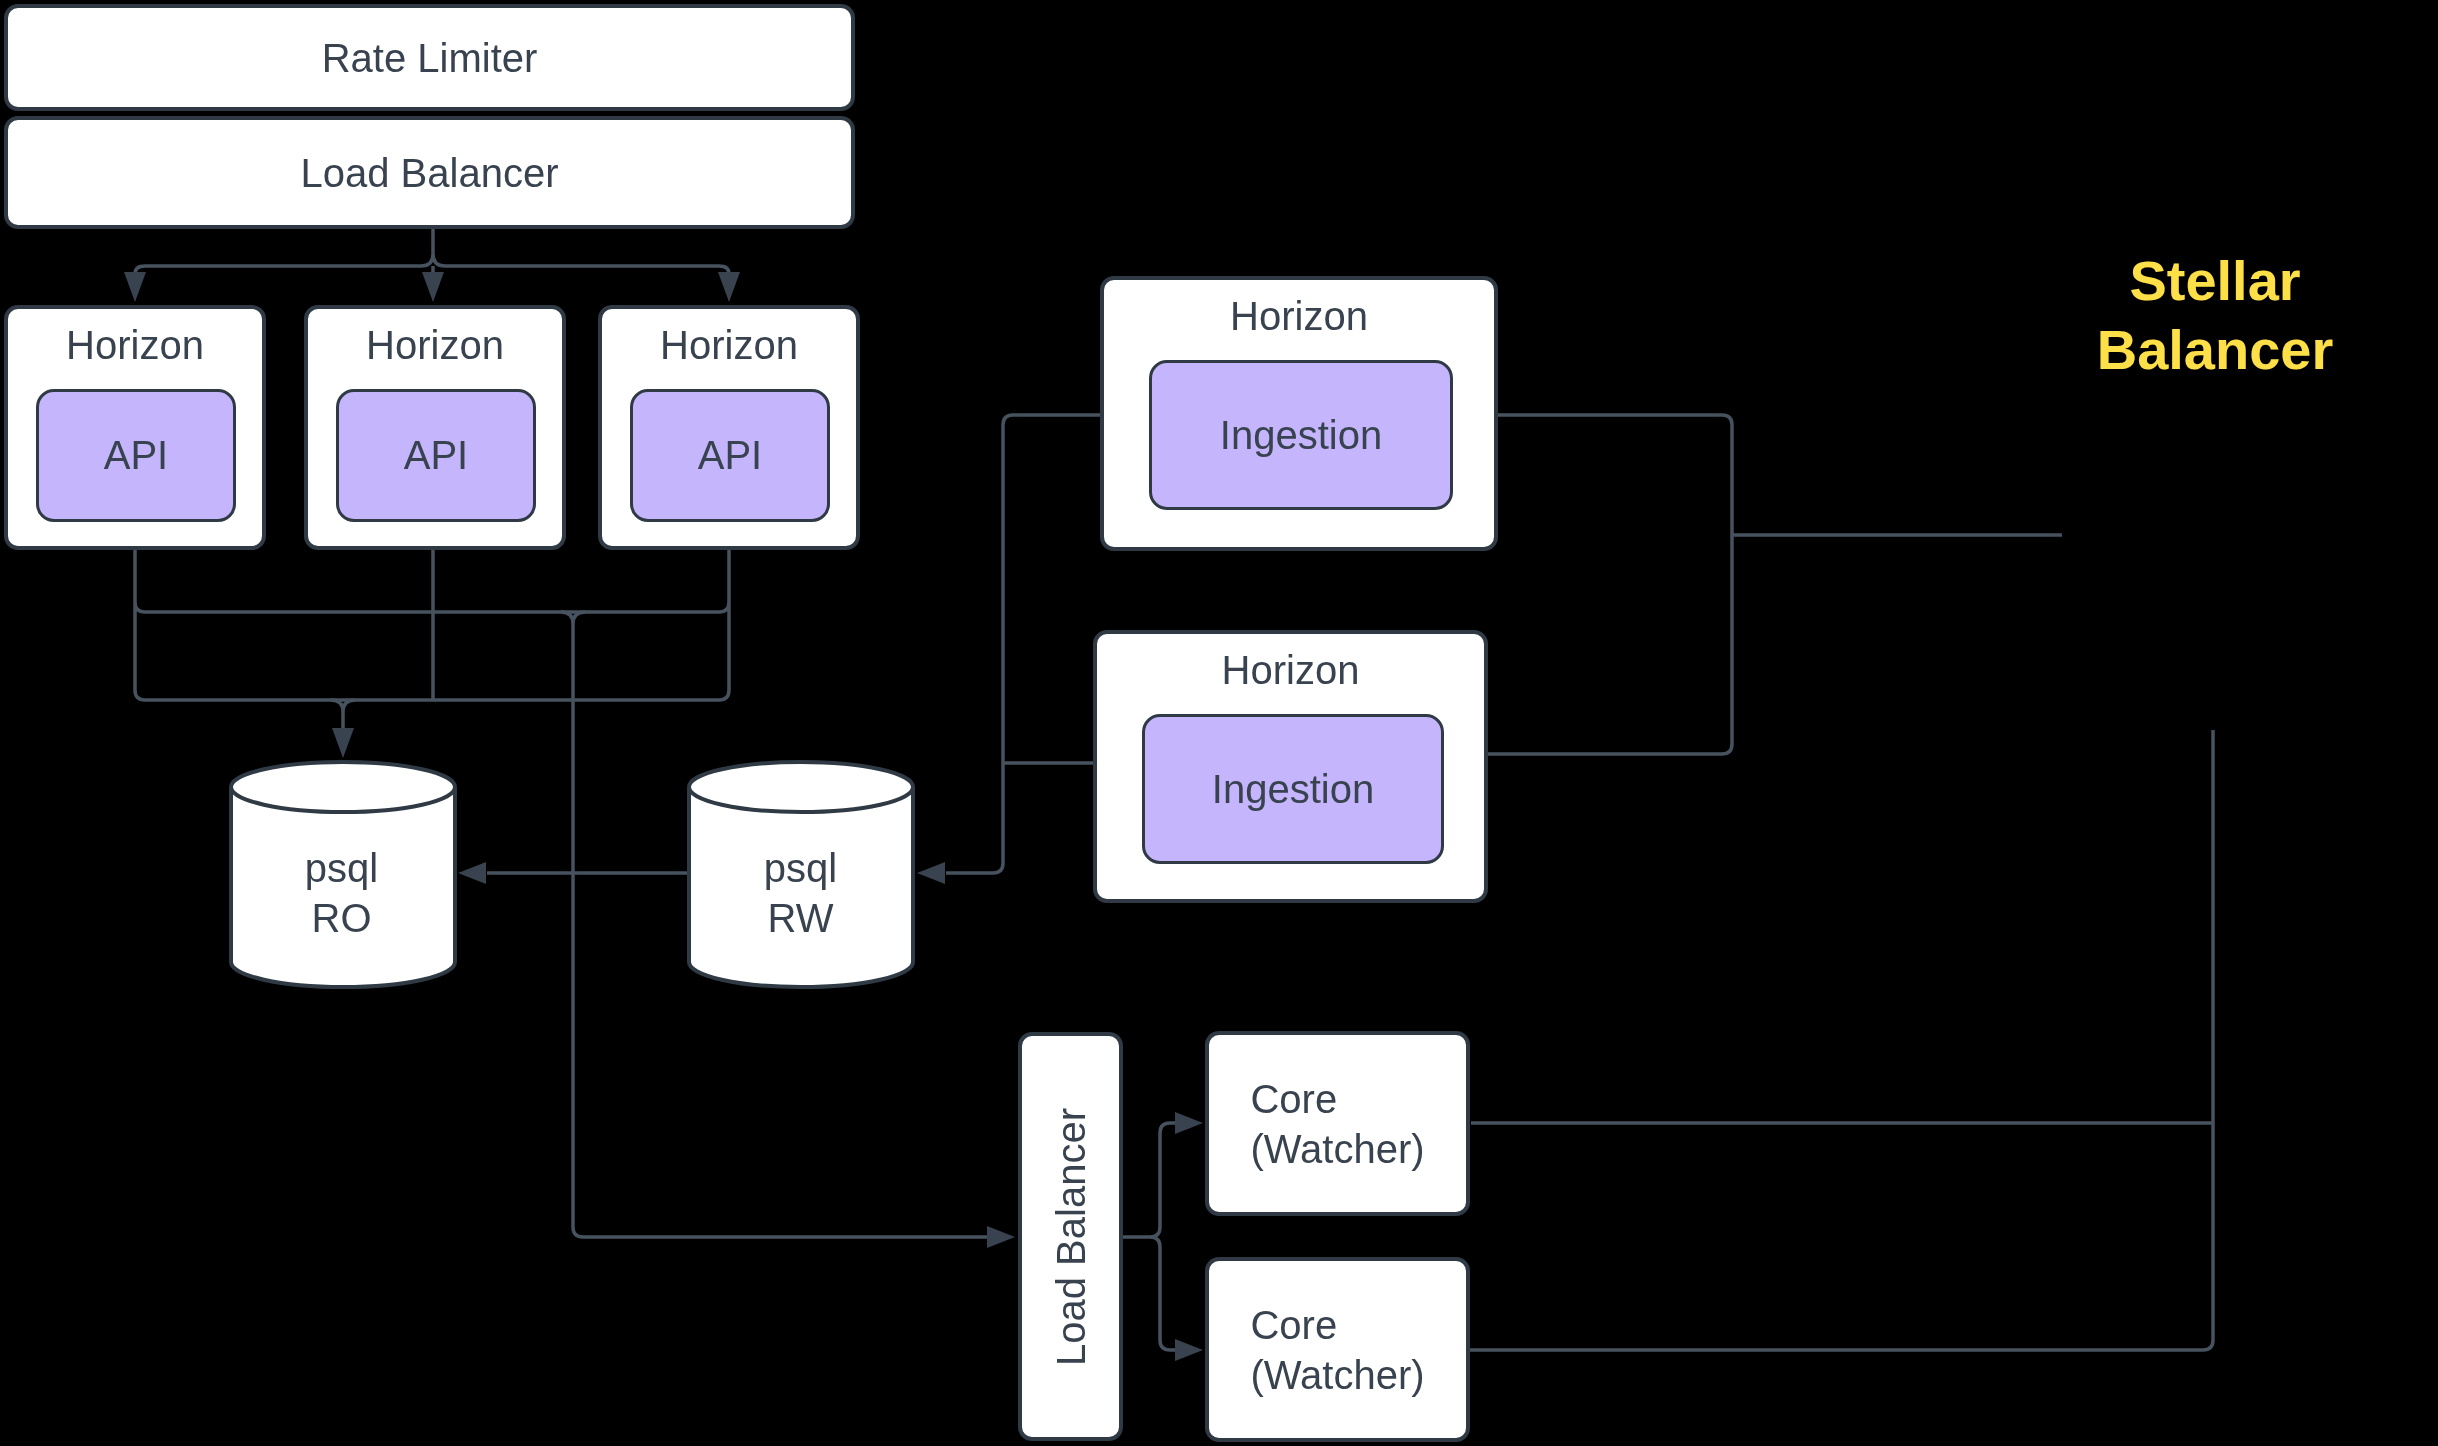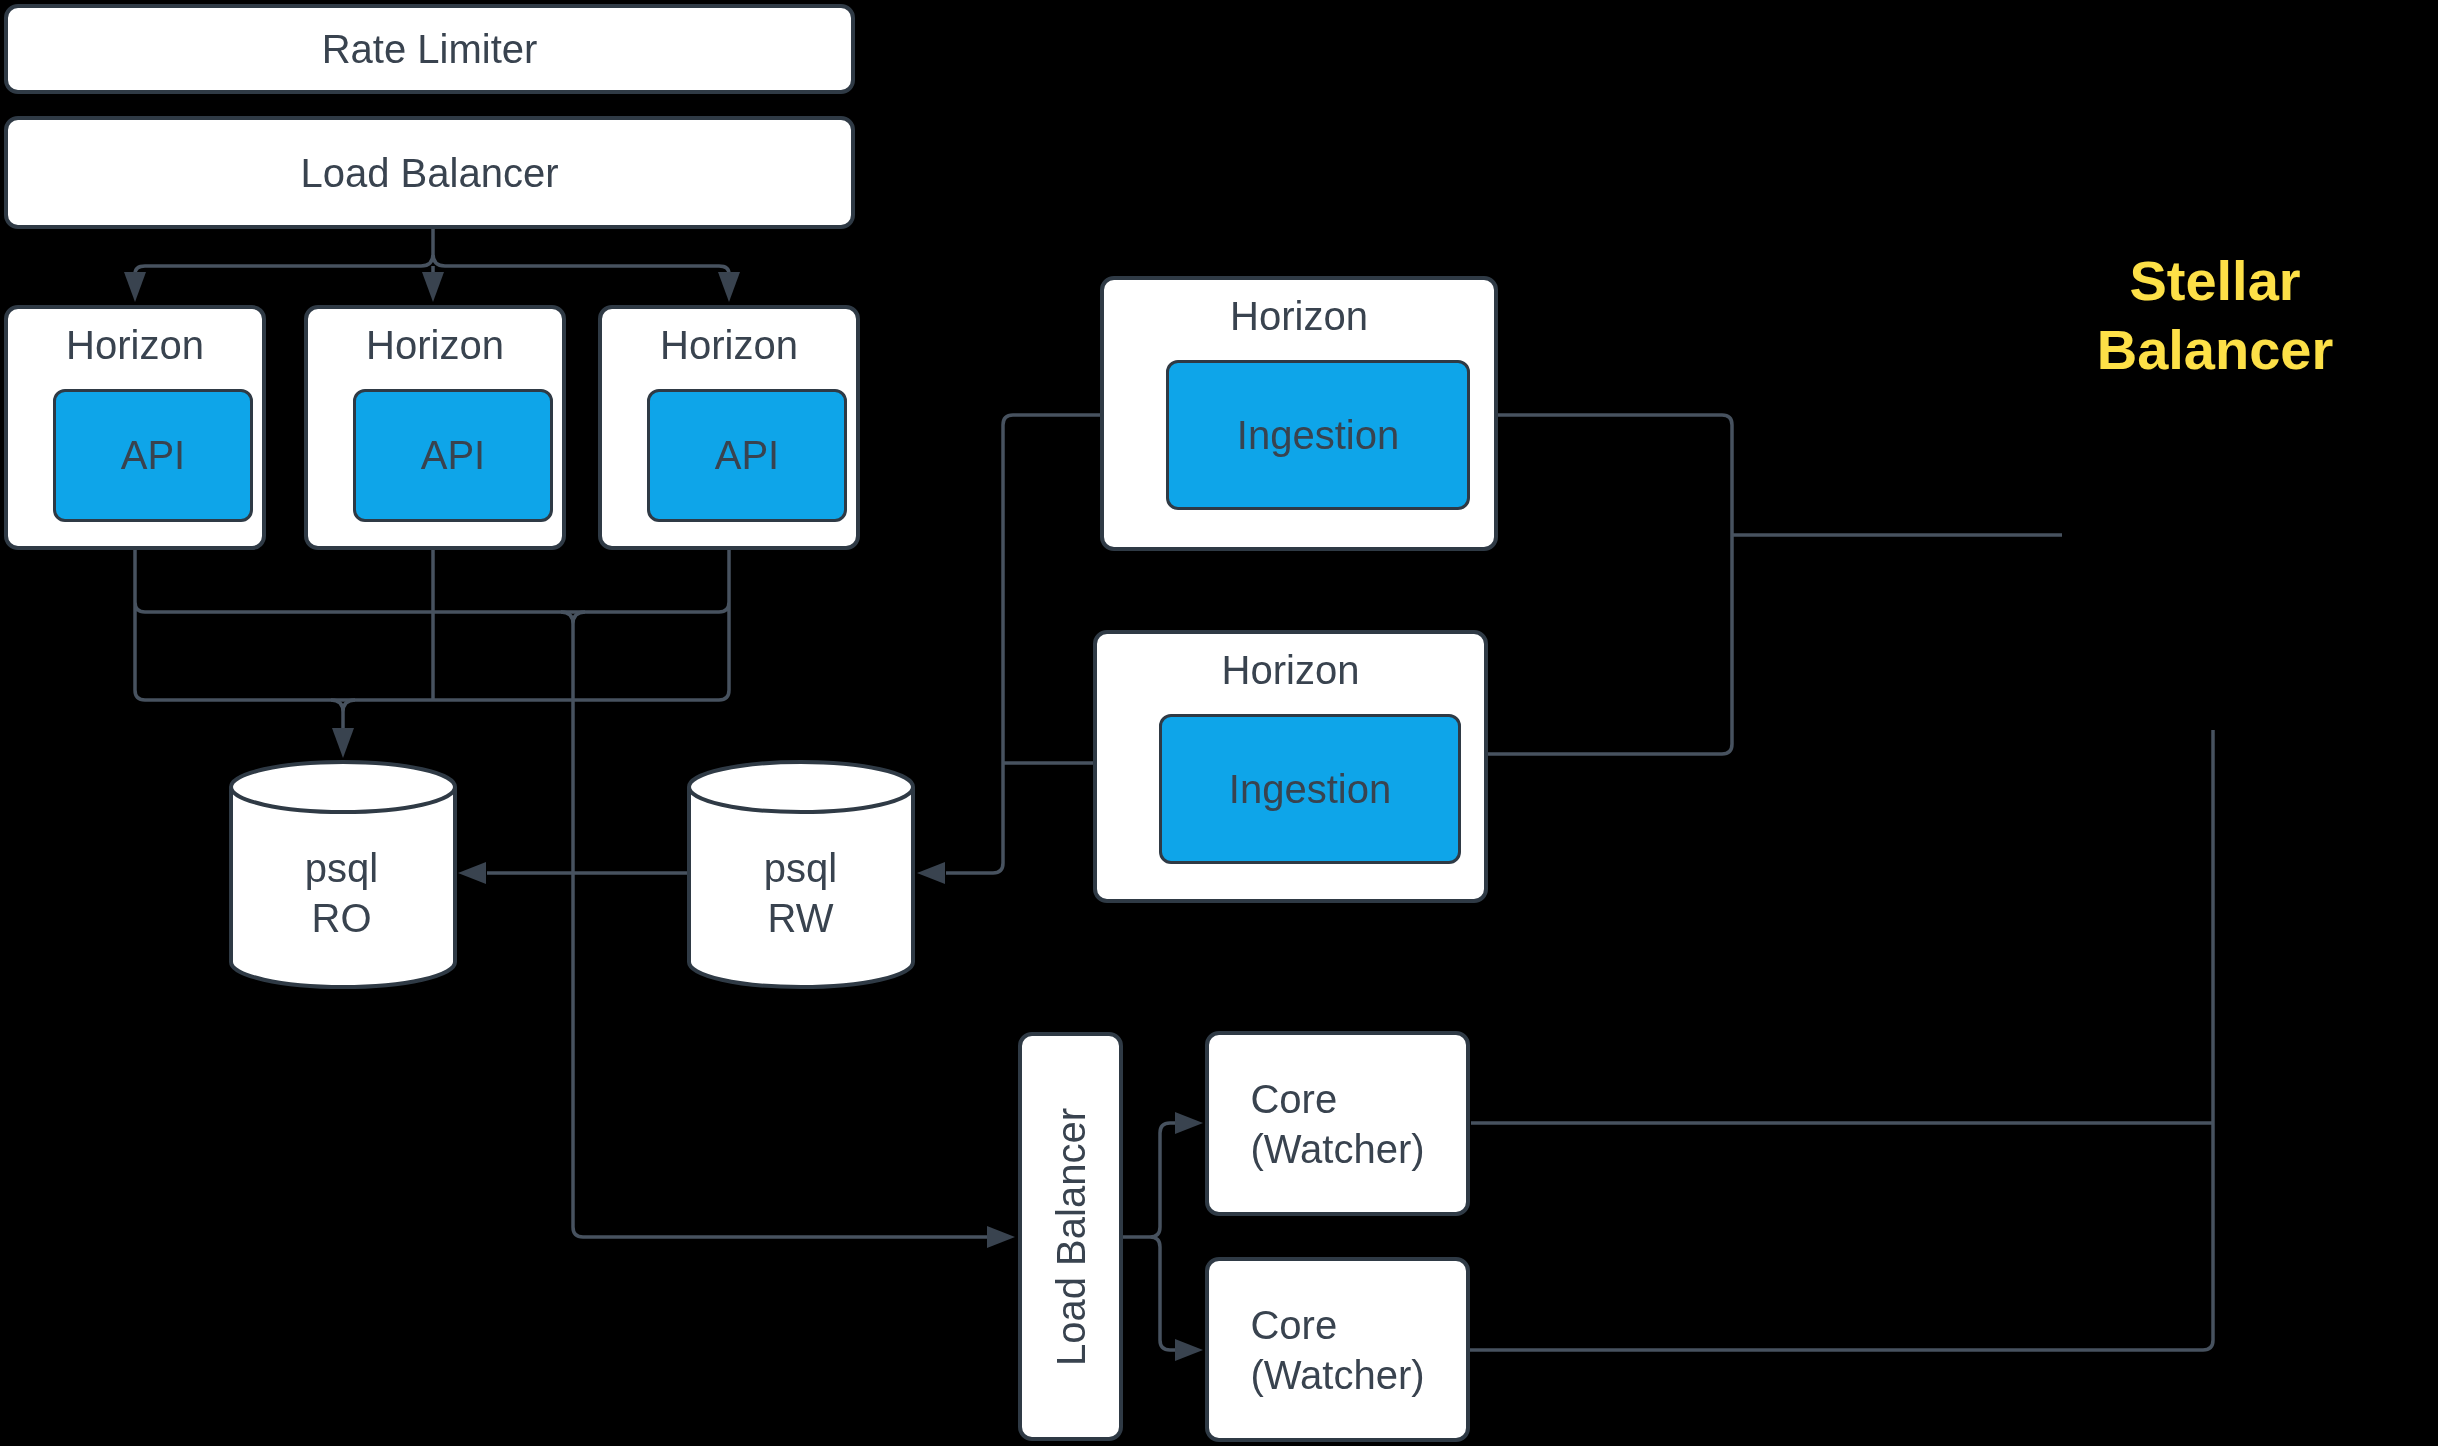--- a/index.html
+++ b/index.html
@@ -27,27 +27,26 @@
     font-size:40px;
     padding-top:12px;
     line-height:48px;
   }
   .node.flex-center{
     display:flex;align-items:center;justify-content:center;
     font-size:40px;line-height:48px;text-align:center;
   }
   .subnode{
     position:absolute;
-    background:#0ea5e9;
+    background:#c4b5fd;
     border:3px solid #2f3a45;
-    border-radius:12px;
+    border-radius:18px;
     box-sizing:border-box;
     display:flex;align-items:center;justify-content:center;
     font-size:40px;
-    margin-left:17px;
   }
   .two-line{line-height:50px;text-align:left;}
   .vlabel{
     position:absolute;left:50%;top:50%;
     transform:translate(-50%,-50%) rotate(-90deg);
     white-space:nowrap;
     font-size:40px;
   }
   .cyl-label{
     position:absolute;z-index:3;
@@ -104,21 +103,21 @@
         <path d="M231,787 V962 A112,25 0 0 0 455,962 V787"></path>
         <ellipse cx="343" cy="787" rx="112" ry="25"></ellipse>
       </g>
       <g>
         <path d="M689,787 V962 A112,25 0 0 0 913,962 V787"></path>
         <ellipse cx="801" cy="787" rx="112" ry="25"></ellipse>
       </g>
     </g>
   </svg>
 
-  <div class="node flex-center" style="left:4px;top:4px;width:851px;height:90px;">
+  <div class="node flex-center" style="left:4px;top:4px;width:851px;height:107px;">
     <span>Rate Limiter</span>
   </div>
   <div class="node flex-center" style="left:4px;top:116px;width:851px;height:113px;">
     <span>Load Balancer</span>
   </div>
 
   <div class="node" style="left:4px;top:305px;width:262px;height:245px;">
     <span class="title">Horizon</span>
     <div class="subnode" style="left:28px;top:80px;width:200px;height:133px;">
       <span>API</span>

